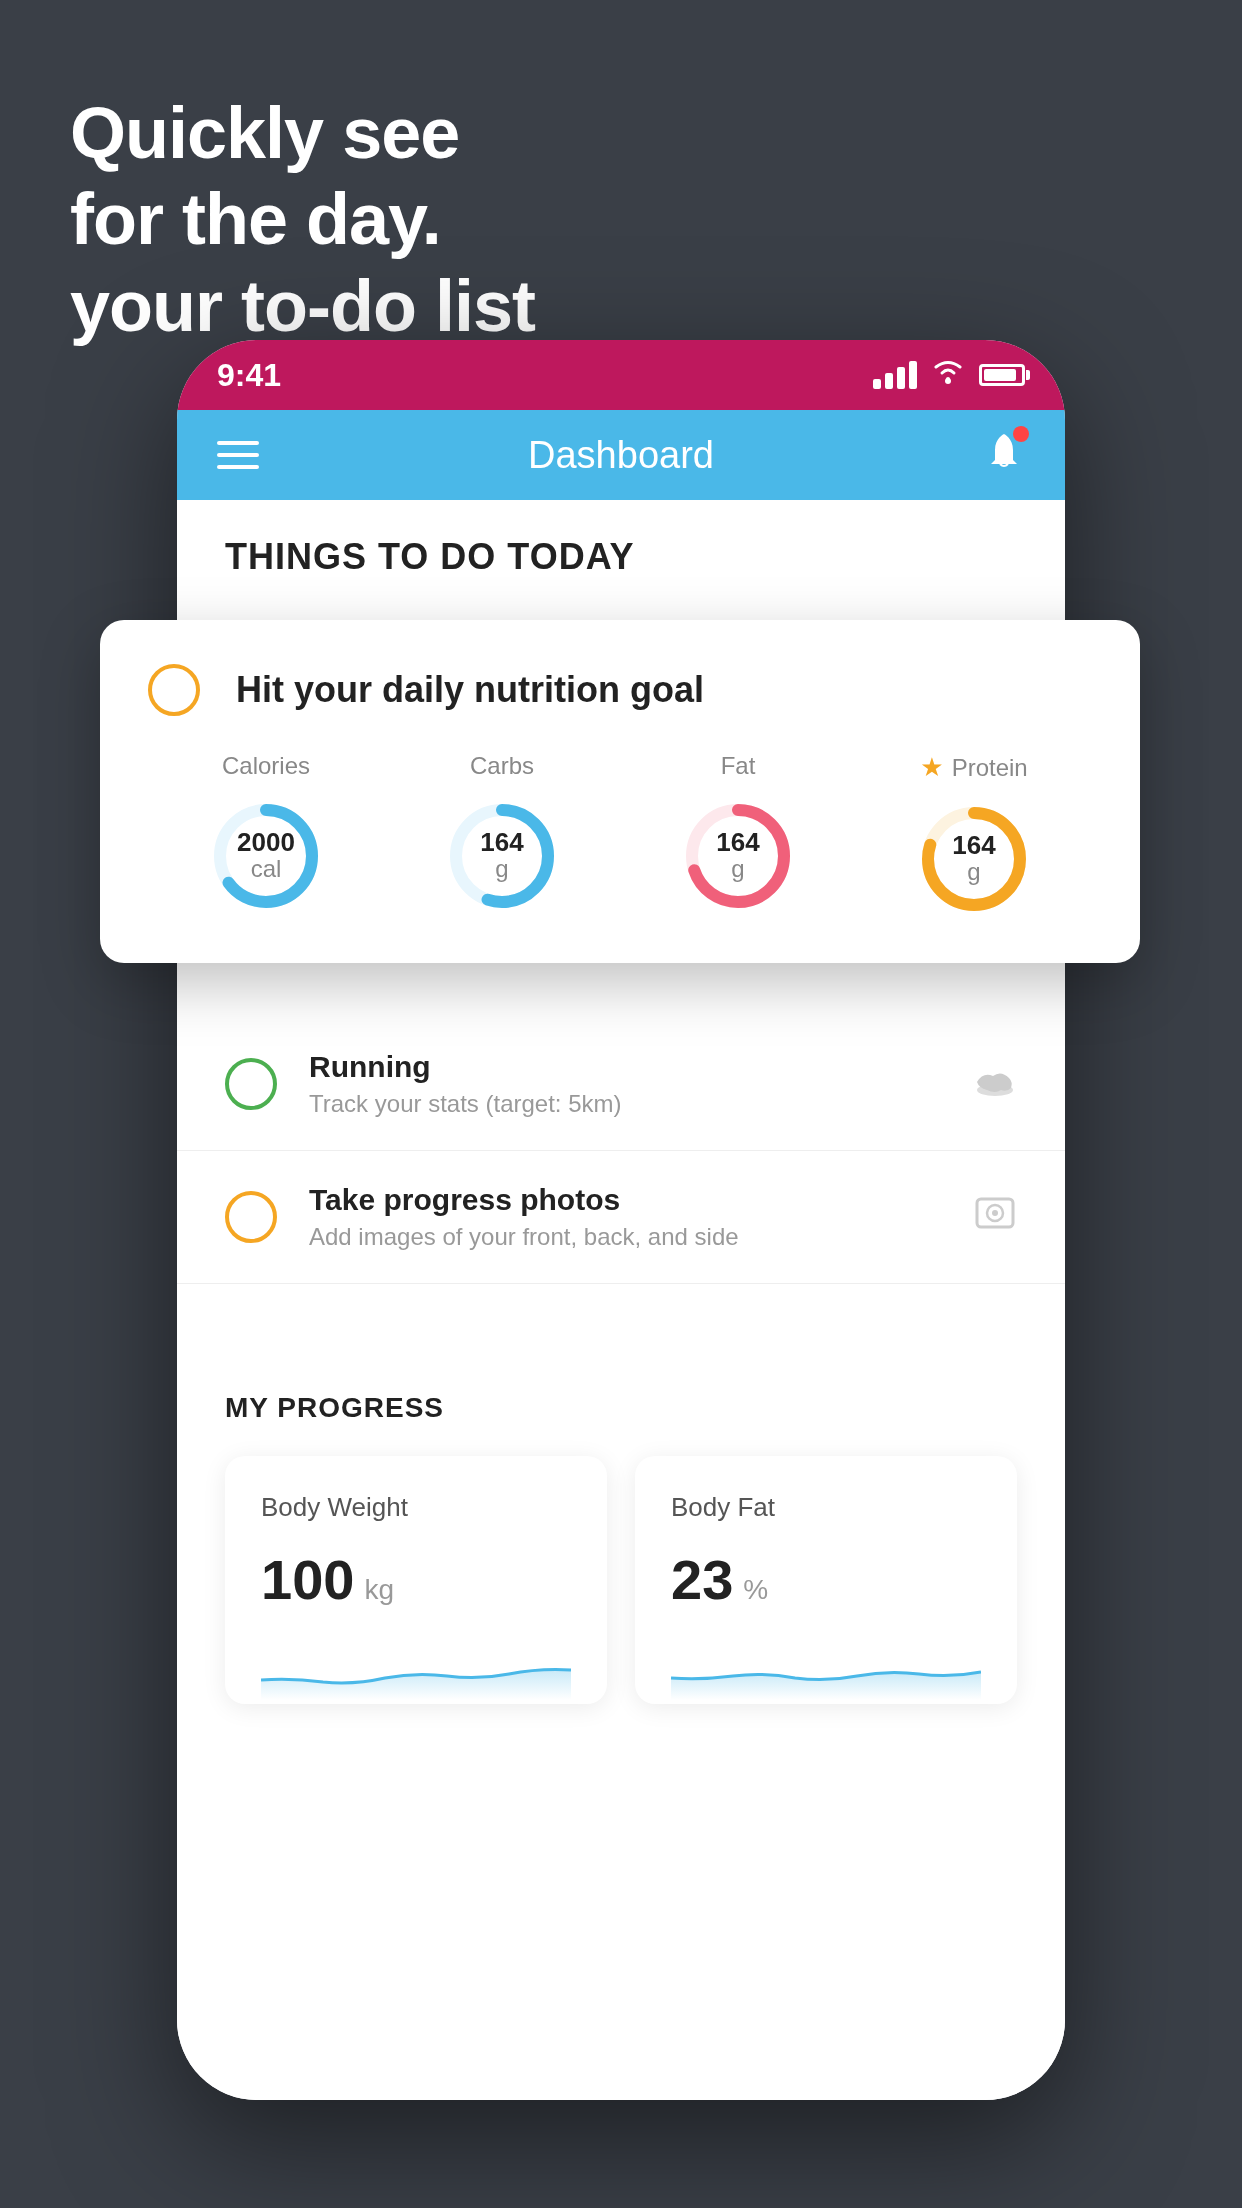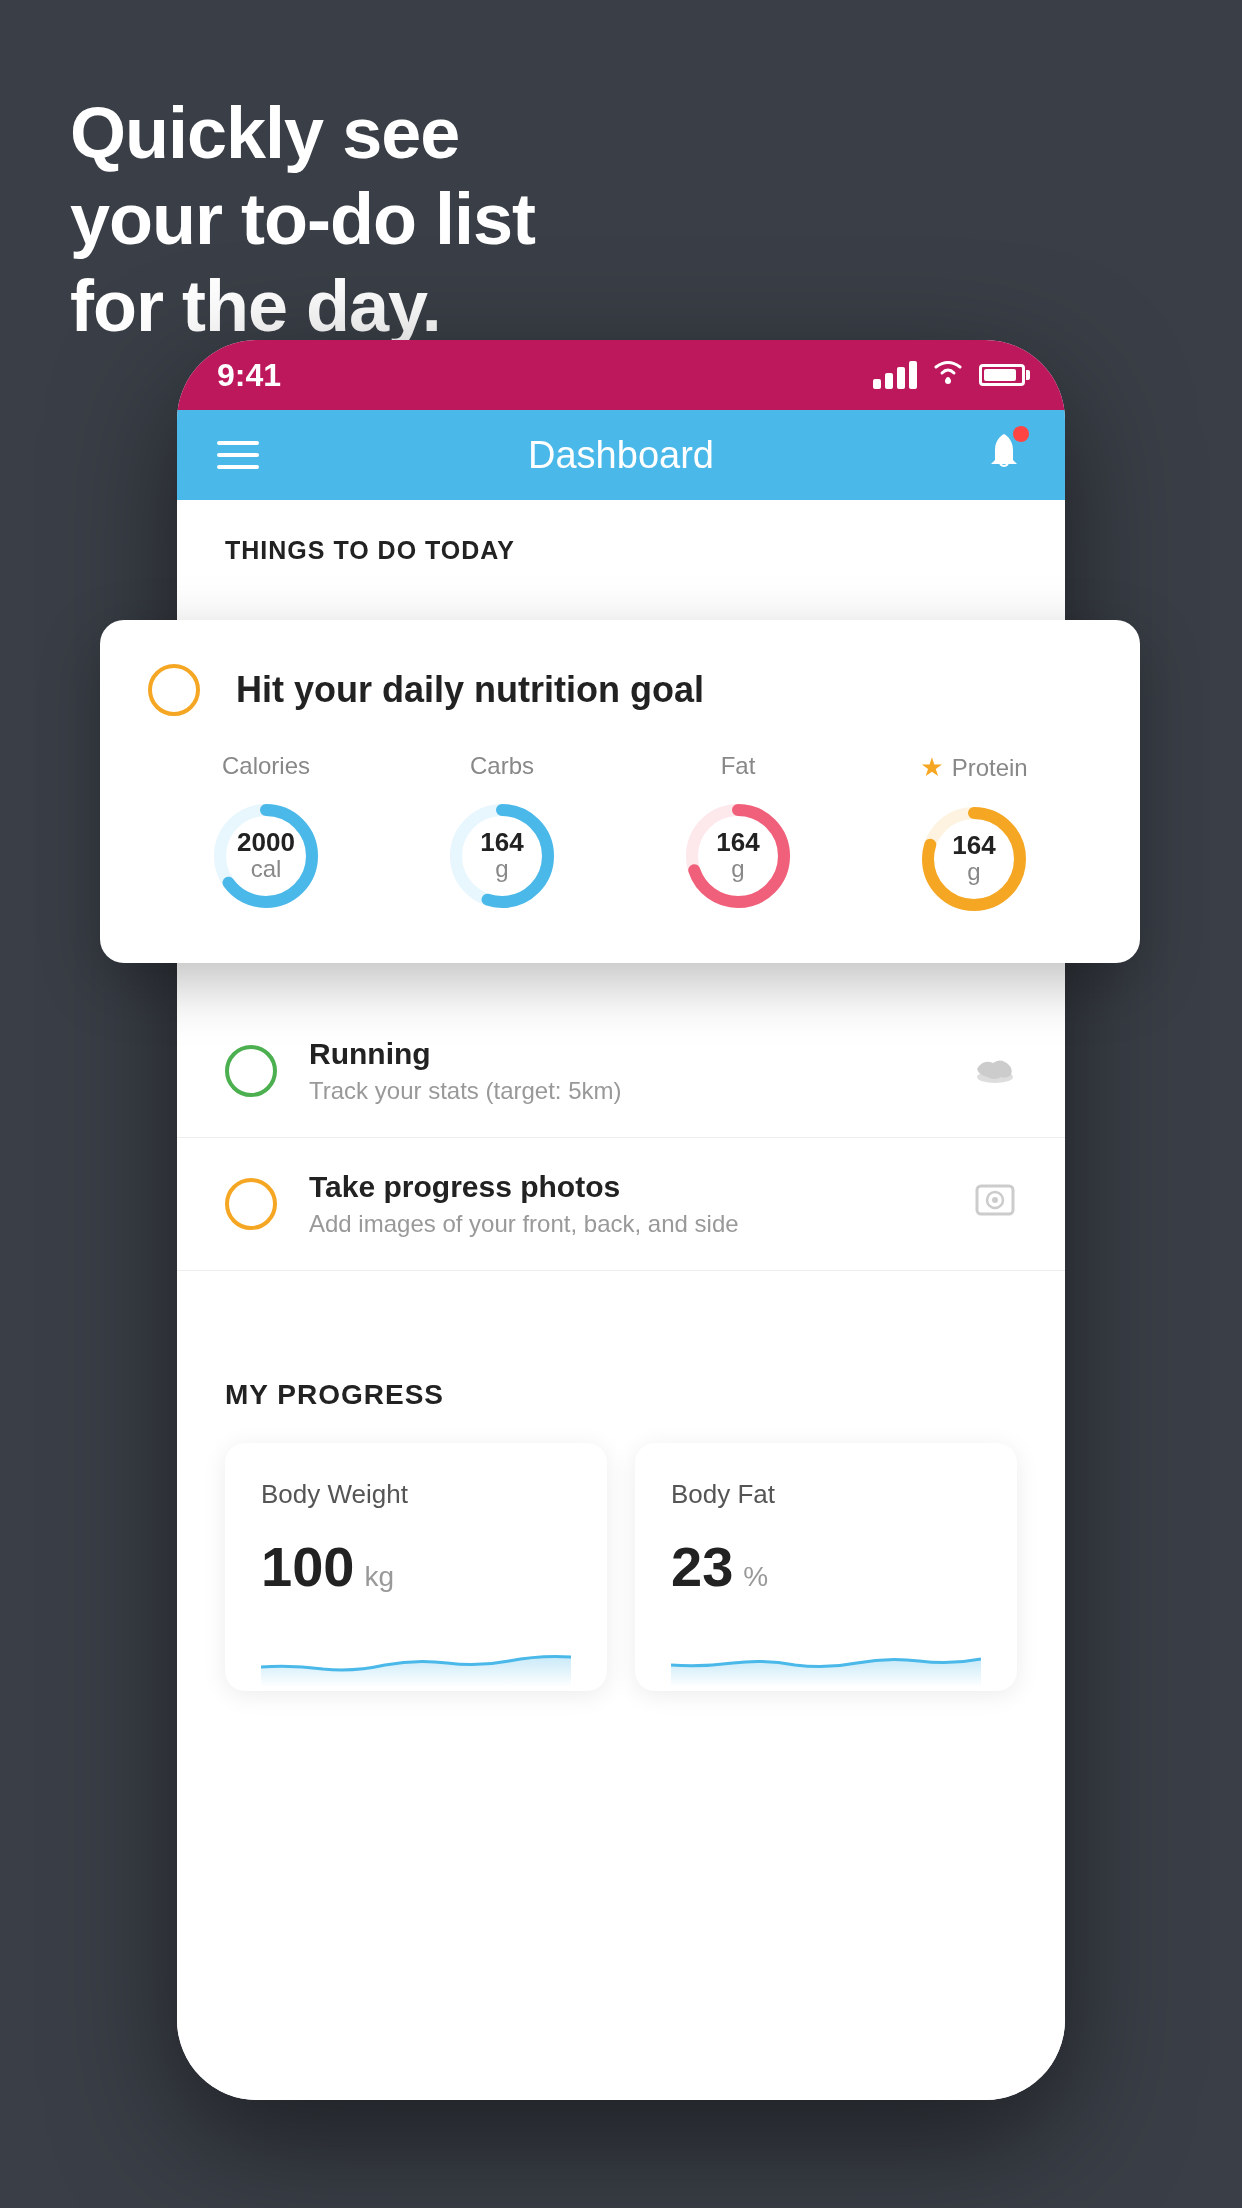--- a/index.html
+++ b/index.html
@@ -149,21 +149,21 @@
     
     .content {
       background: #fff;
       height: calc(1760px - 160px);
       overflow: hidden;
     }
 
     
     .section-header {
       padding: 36px 48px 20px;
-      font-size: 25px;
+      font-size: 36px;
       font-weight: 800;
       color: #222;
       letter-spacing: 1px;
     }
 
     
     .nutrition-card {
       position: absolute;
       top: 620px;
       left: 100px;
@@ -335,22 +335,22 @@
       height: 60px;
     }
   </style>
 </head>
 <body>
 
 <div class="bg"></div>
 
 <div class="headline">
   <div>Quickly see</div>
+  <div>for the day.</div>
   <div>your to-do list</div>
-  <div>for the day.</div>
 </div>
 
 <div class="phone">
 
   <div class="status-bar">
     <span class="status-time">9:41</span>
     <div class="status-icons">
       <div class="signal-bars">
         <div class="signal-bar" style="height:10px;"></div>
         <div class="signal-bar" style="height:16px;"></div>

